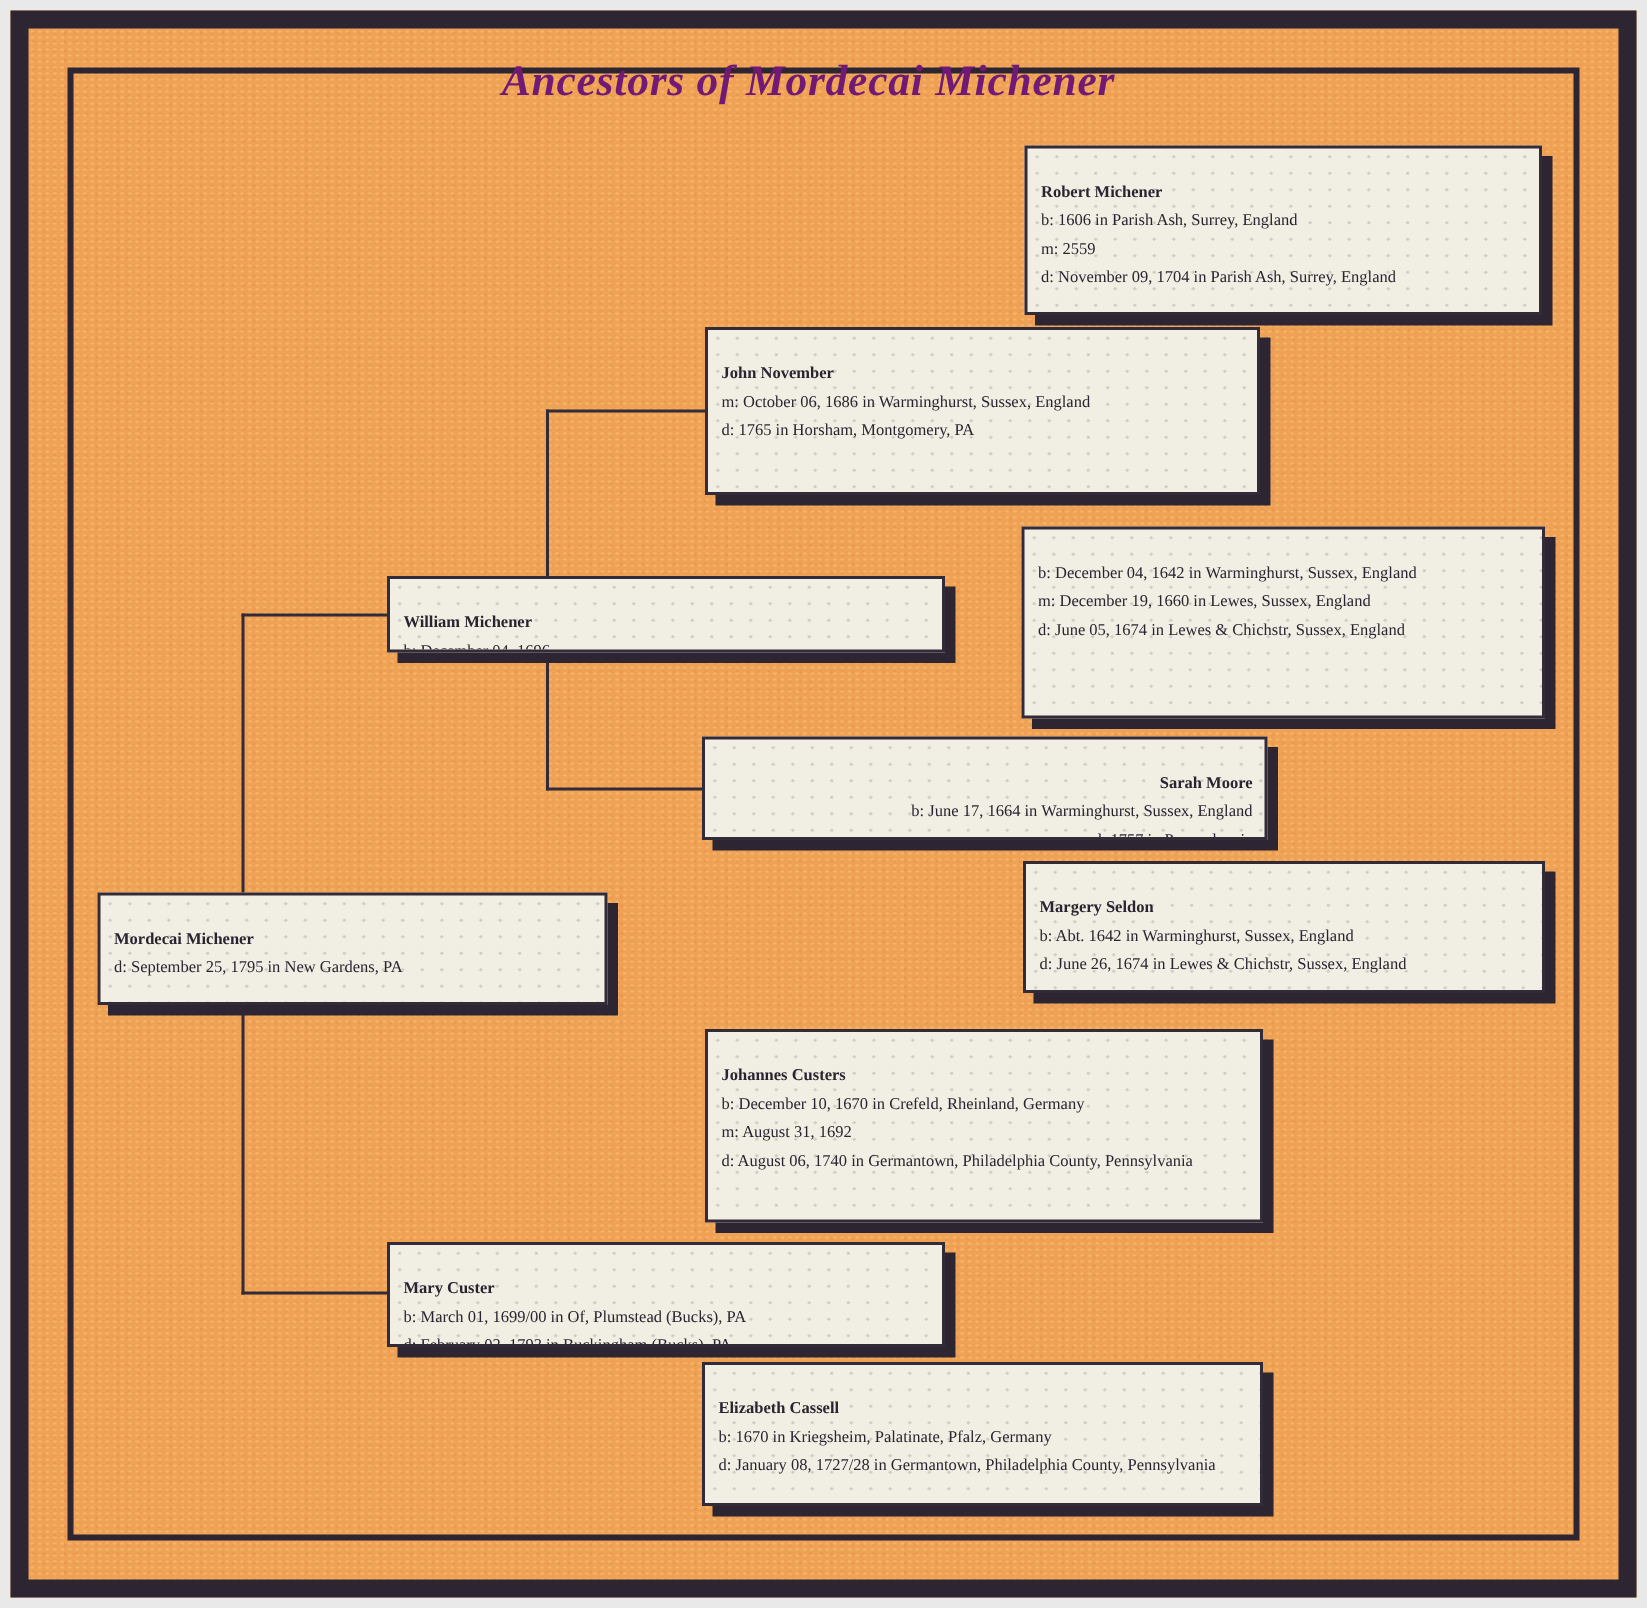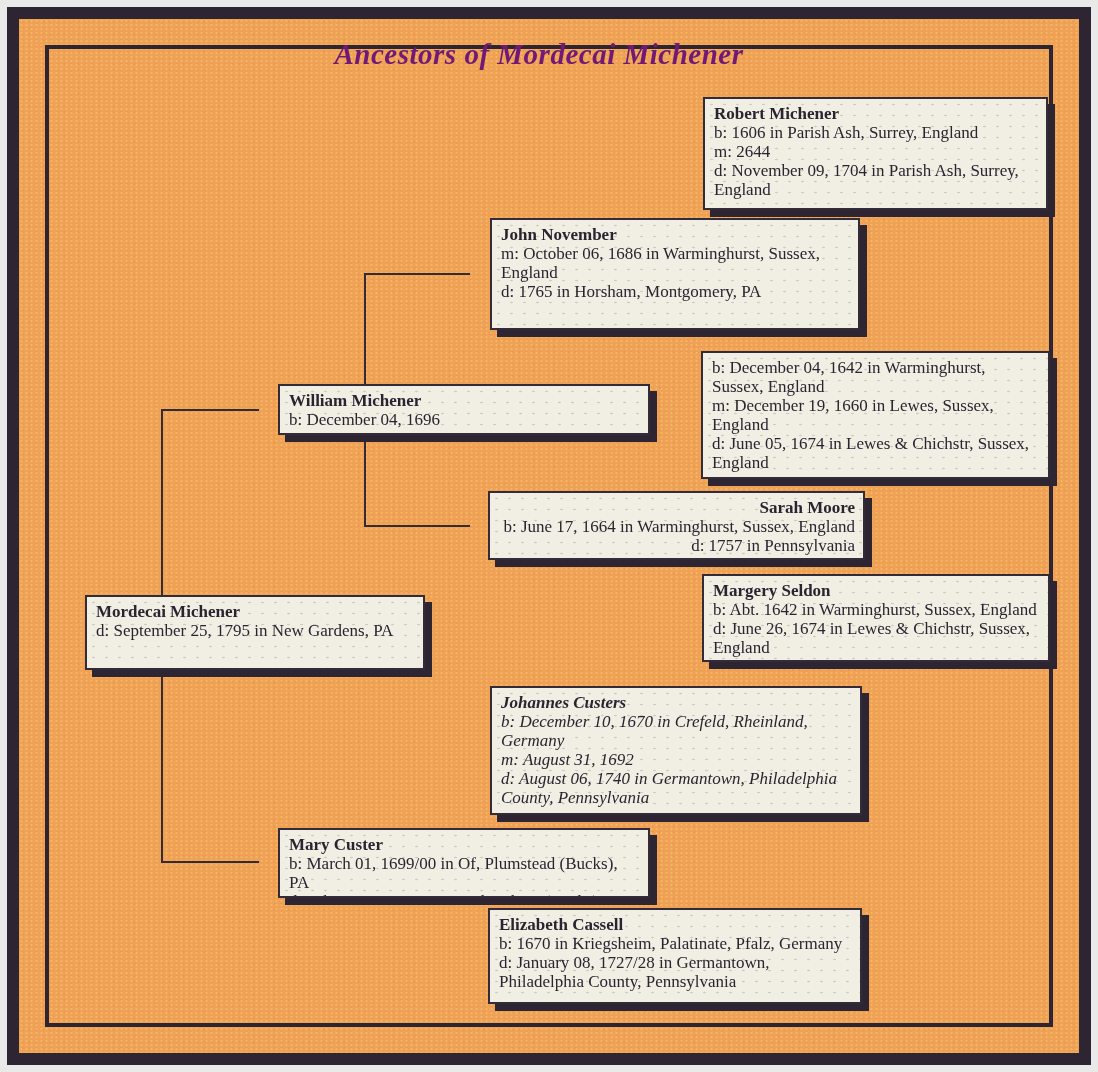--- a/index.html
+++ b/index.html
@@ -29,25 +29,24 @@
     letter-spacing:0.5px;
     color:#701a75;
   }
   .person-box{
     position:absolute;box-sizing:border-box;
     background-color:#f1eee4;
     background-image:radial-gradient(rgba(70,70,70,0.20) 1px, transparent 1.25px);
     background-size:13px 11px;
     border:2px solid #332b38;
     box-shadow:7px 7px 0 #2d2531;
-    padding:5px 8px 4px 9px;
+    padding:20px 8px 4px 9px;
     color:#2b2430;
-    font-size:17px;line-height:19px;
+    font-size:11px;line-height:19px;
     overflow:hidden;
-    margin-left:20px;
   }
   .person-name{font-weight:bold;}
   .person-line:empty{display:none;}
   .connector{position:absolute;background:#332b38;}
 </style>
 </head>
 <body>
 
 <div class="board">
   <div class="inner-line"></div>
@@ -60,21 +59,21 @@
 <div class="connector" style="left:364px;top:434px;width:2px;height:93px;"></div>
 <div class="connector" style="left:364px;top:525px;width:106px;height:2px;"></div>
 <div class="connector" style="left:161px;top:409px;width:98px;height:2px;"></div>
 <div class="connector" style="left:161px;top:409px;width:2px;height:188px;"></div>
 <div class="connector" style="left:161px;top:668px;width:2px;height:195px;"></div>
 <div class="connector" style="left:161px;top:861px;width:98px;height:2px;"></div>
 
 <div class="person-box" style="left:683px;top:97px;width:345px;height:113px;">
   <div class="person-name">Robert Michener</div>
   <div class="person-line">b: 1606 in Parish Ash, Surrey, England</div>
-  <div class="person-line">m: 2644</div>
+  <div class="person-line">m: 2559</div>
   <div class="person-line">d: November 09, 1704 in Parish Ash, Surrey, England</div>
 </div>
 
 <div class="person-box" style="left:470px;top:218px;width:370px;height:112px;">
   <div class="person-name">John November</div>
   <div class="person-line">m: October 06, 1686 in Warminghurst, Sussex, England</div>
   <div class="person-line">d: 1765 in Horsham, Montgomery, PA</div>
 </div>
 
 <div class="person-box" style="left:681px;top:351px;width:349px;height:128px;">
@@ -99,21 +98,21 @@
   <div class="person-name">Margery Seldon</div>
   <div class="person-line">b: Abt. 1642 in Warminghurst, Sussex, England</div>
   <div class="person-line">d: June 26, 1674 in Lewes &amp; Chichstr, Sussex, England</div>
 </div>
 
 <div class="person-box" style="left:65px;top:595px;width:340px;height:75px;">
   <div class="person-name">Mordecai Michener</div>
   <div class="person-line">d: September 25, 1795 in New Gardens, PA</div>
 </div>
 
-<div class="person-box" style="left:470px;top:686px;width:372px;height:129px;font-style:italic;">
+<div class="person-box" style="left:470px;top:686px;width:372px;height:129px;">
   <div class="person-name">Johannes Custers</div>
   <div class="person-line">b: December 10, 1670 in Crefeld, Rheinland, Germany</div>
   <div class="person-line">m: August 31, 1692</div>
   <div class="person-line">d: August 06, 1740 in Germantown, Philadelphia County, Pennsylvania</div>
 </div>
 
 <div class="person-box" style="left:258px;top:828px;width:372px;height:70px;">
   <div class="person-name">Mary Custer</div>
   <div class="person-line">b: March 01, 1699/00 in Of, Plumstead (Bucks), PA</div>
   <div class="person-line">d: February 02, 1793 in Buckingham (Bucks), PA</div>

